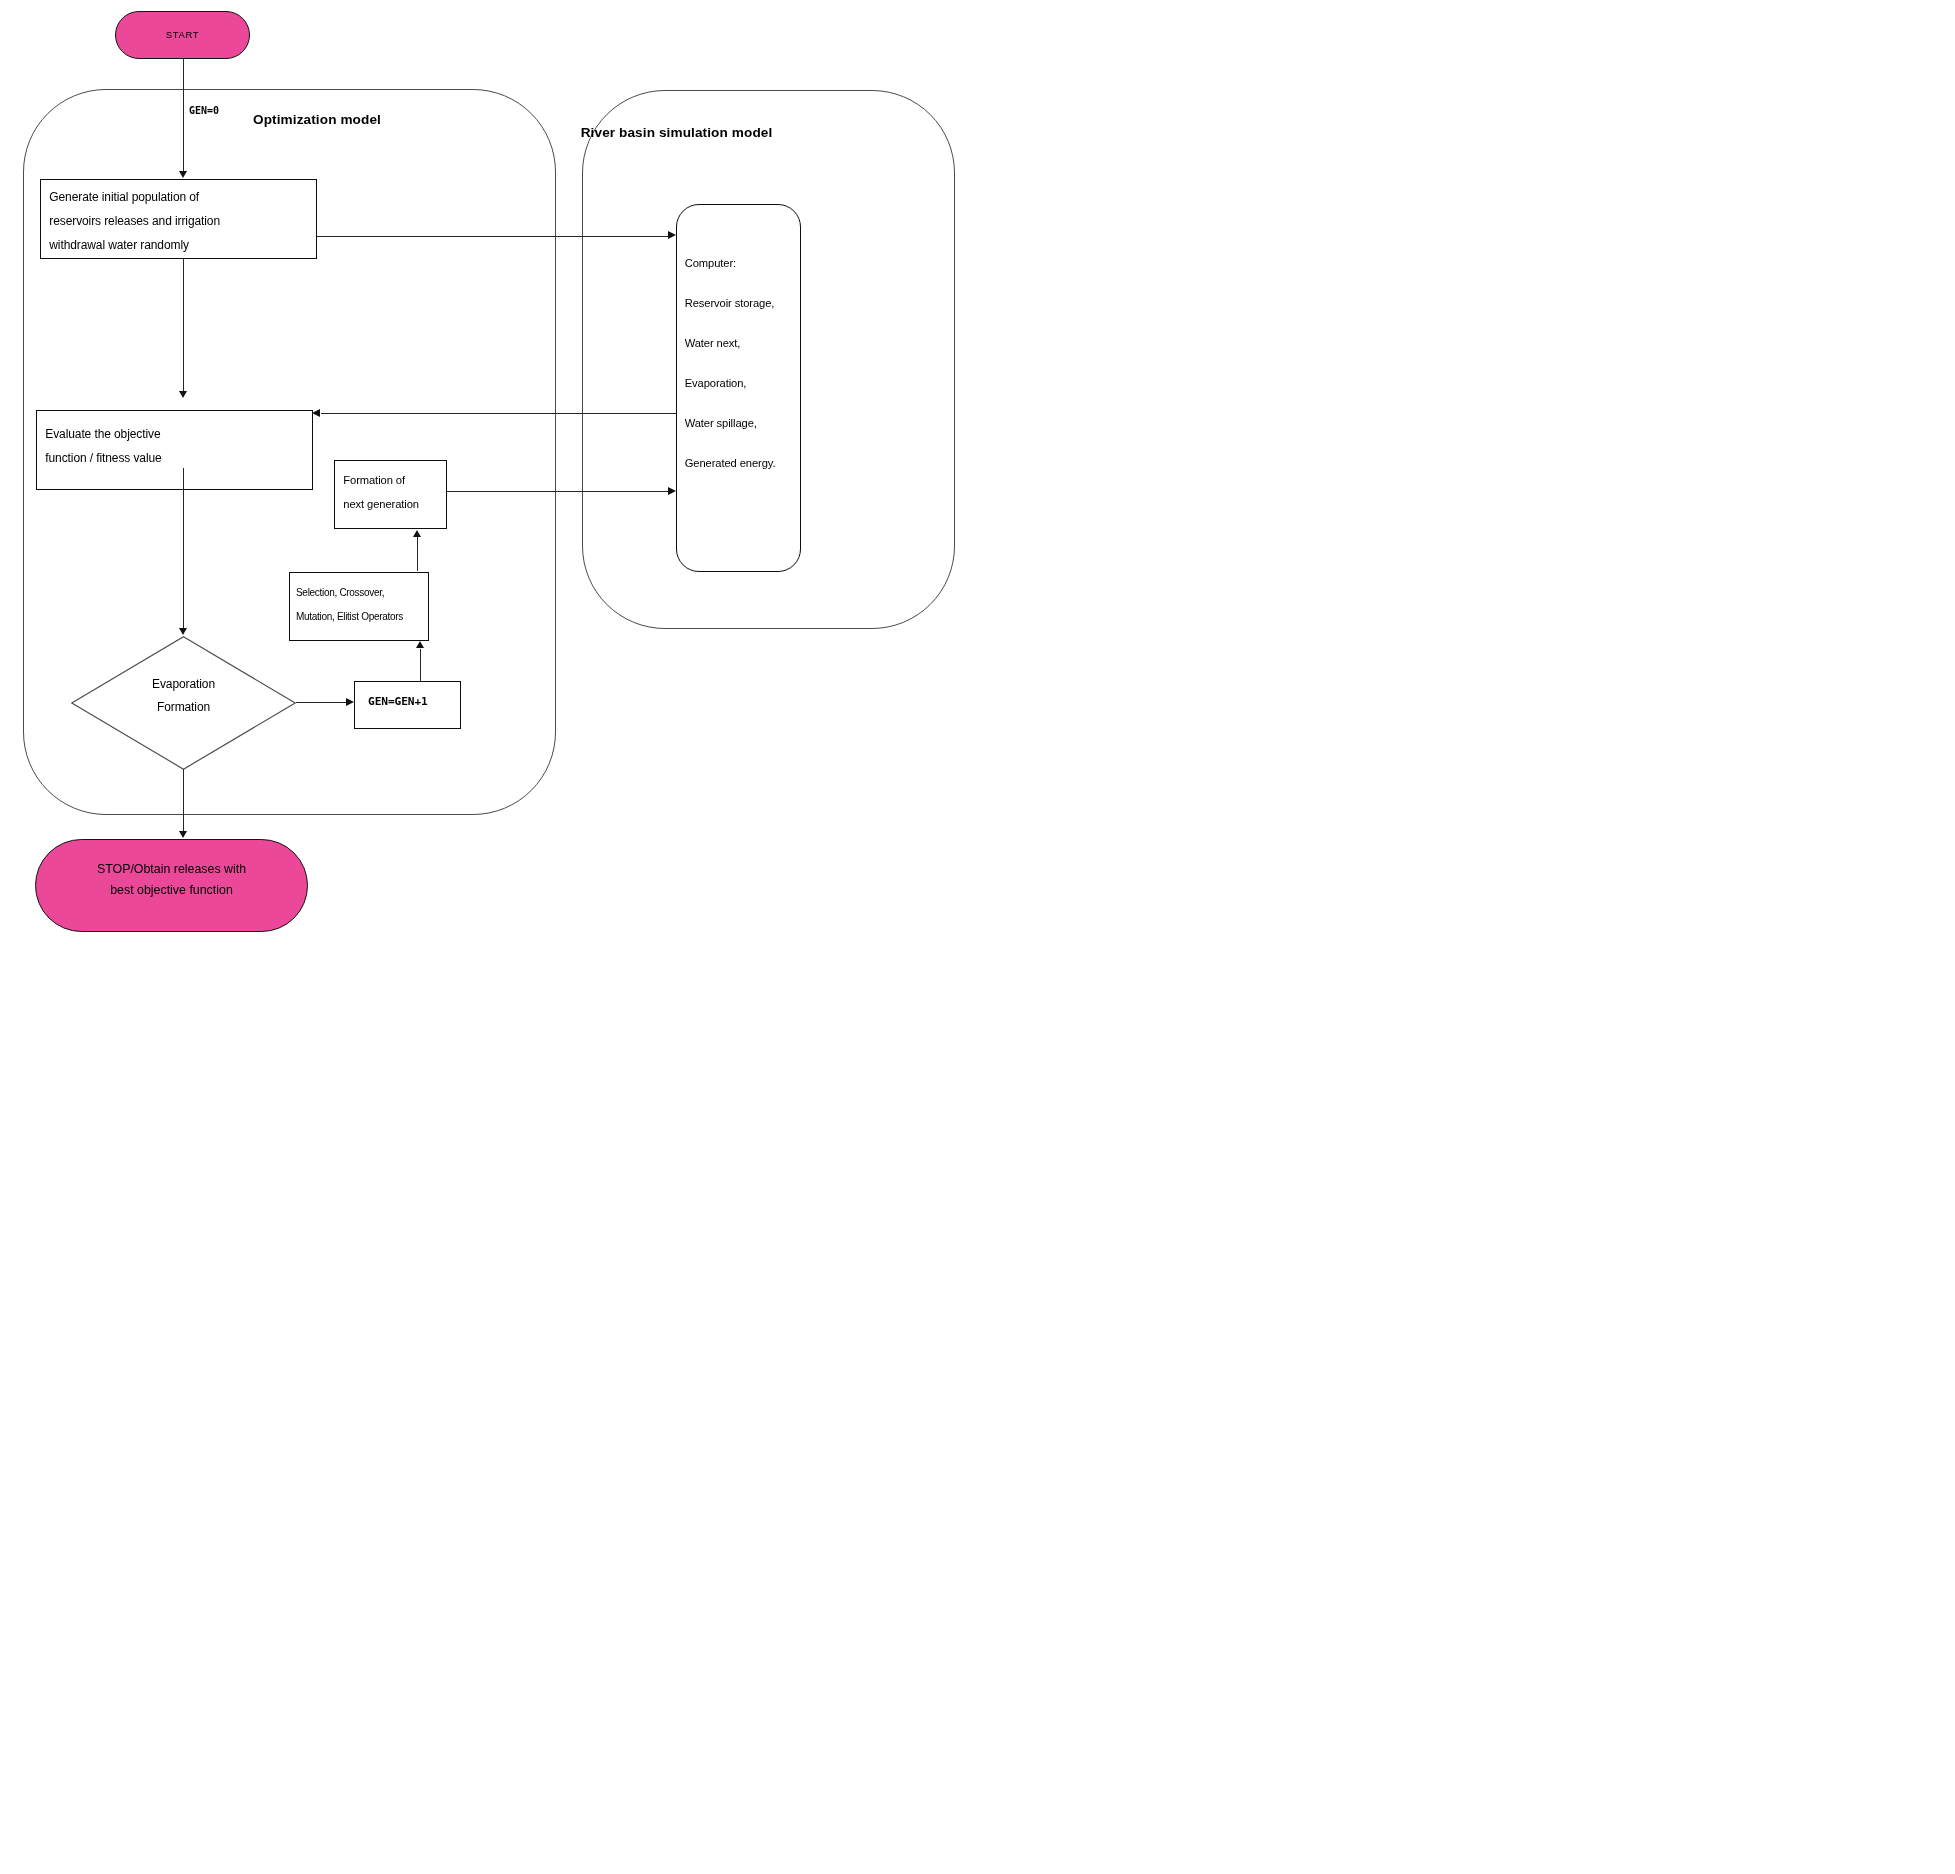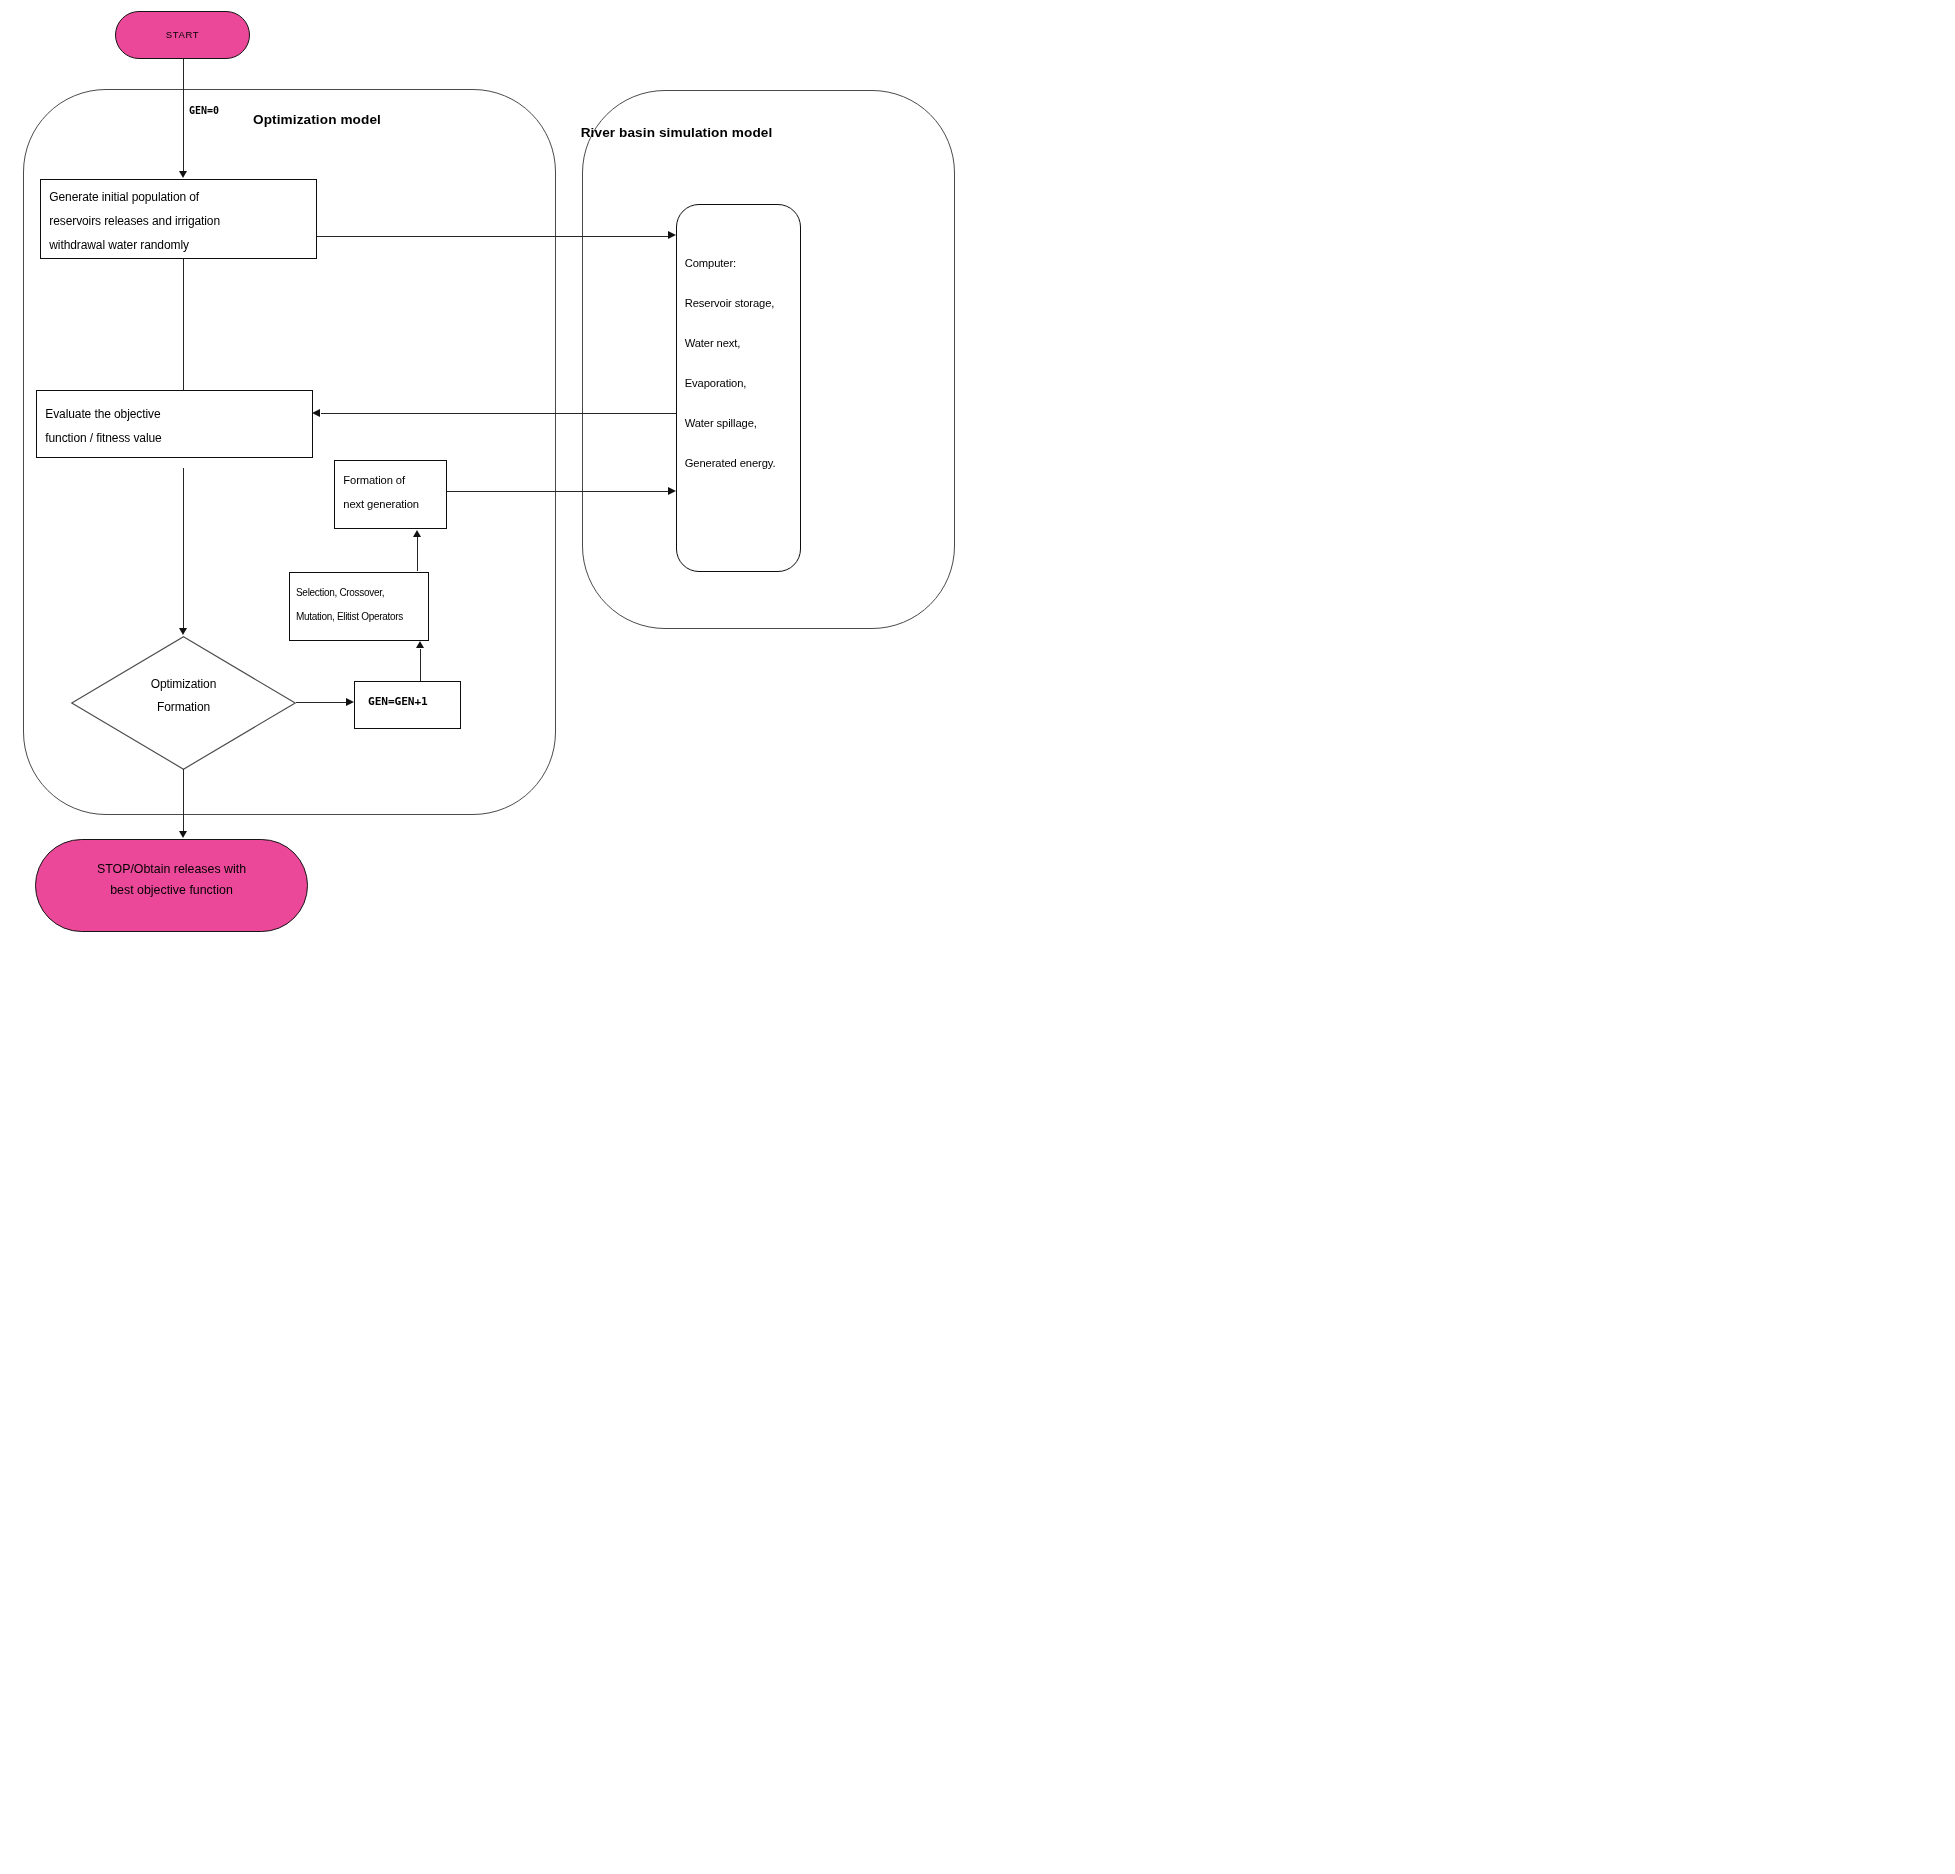--- a/index.html
+++ b/index.html
@@ -79,36 +79,36 @@
     <span class="tline">reservoirs releases and irrigation</span>
     <span class="tline">withdrawal water randomly</span>
   </div>
 
   <div class="line-h" style="left:317px;top:236px;width:352px;"></div>
   <div class="arrow right" style="left:668px;top:231px;"></div>
 
   <div class="line-v" style="left:183px;top:259px;height:133px;"></div>
   <div class="arrow down" style="left:179px;top:391px;"></div>
 
-  <div class="box" style="left:36px;top:390px;width:277px;height:68px;padding:10.7px 0 0 8.3px;line-height:24px;">
+  <div class="box" style="left:36px;top:410px;width:277px;height:80px;padding:10.7px 0 0 8.3px;line-height:24px;">
     <span class="tline">Evaluate the objective</span>
     <span class="tline">function / fitness value</span>
   </div>
 
   <div class="arrow left" style="left:312px;top:409px;"></div>
   <div class="line-h" style="left:321px;top:413px;width:356px;"></div>
 
   <div class="line-v" style="left:183px;top:468px;height:161px;"></div>
   <div class="arrow down" style="left:179px;top:628px;"></div>
 
   <svg class="diamond-svg" style="left:70px;top:635px;" width="227" height="136" viewBox="0 0 384 230">
     <polygon points="192,3 381,115 192,227 3,115" fill="#ffffff" stroke="#4d4d4d" stroke-width="2"></polygon>
   </svg>
   <div class="diamond-text" style="left:71px;top:673px;width:225px;">
-    <span class="tline">Optimization</span>
+    <span class="tline">Evaporation</span>
     <span class="tline">Formation</span>
   </div>
 
   <div class="line-h" style="left:296px;top:702px;width:51px;"></div>
   <div class="arrow right" style="left:346px;top:698px;"></div>
 
   <div class="box thin" style="left:354px;top:681px;width:107px;height:48px;padding:12px 0 0 13px;">
     <span class="mono" style="font-size:11.2px;">GEN=GEN+1</span>
   </div>
 

